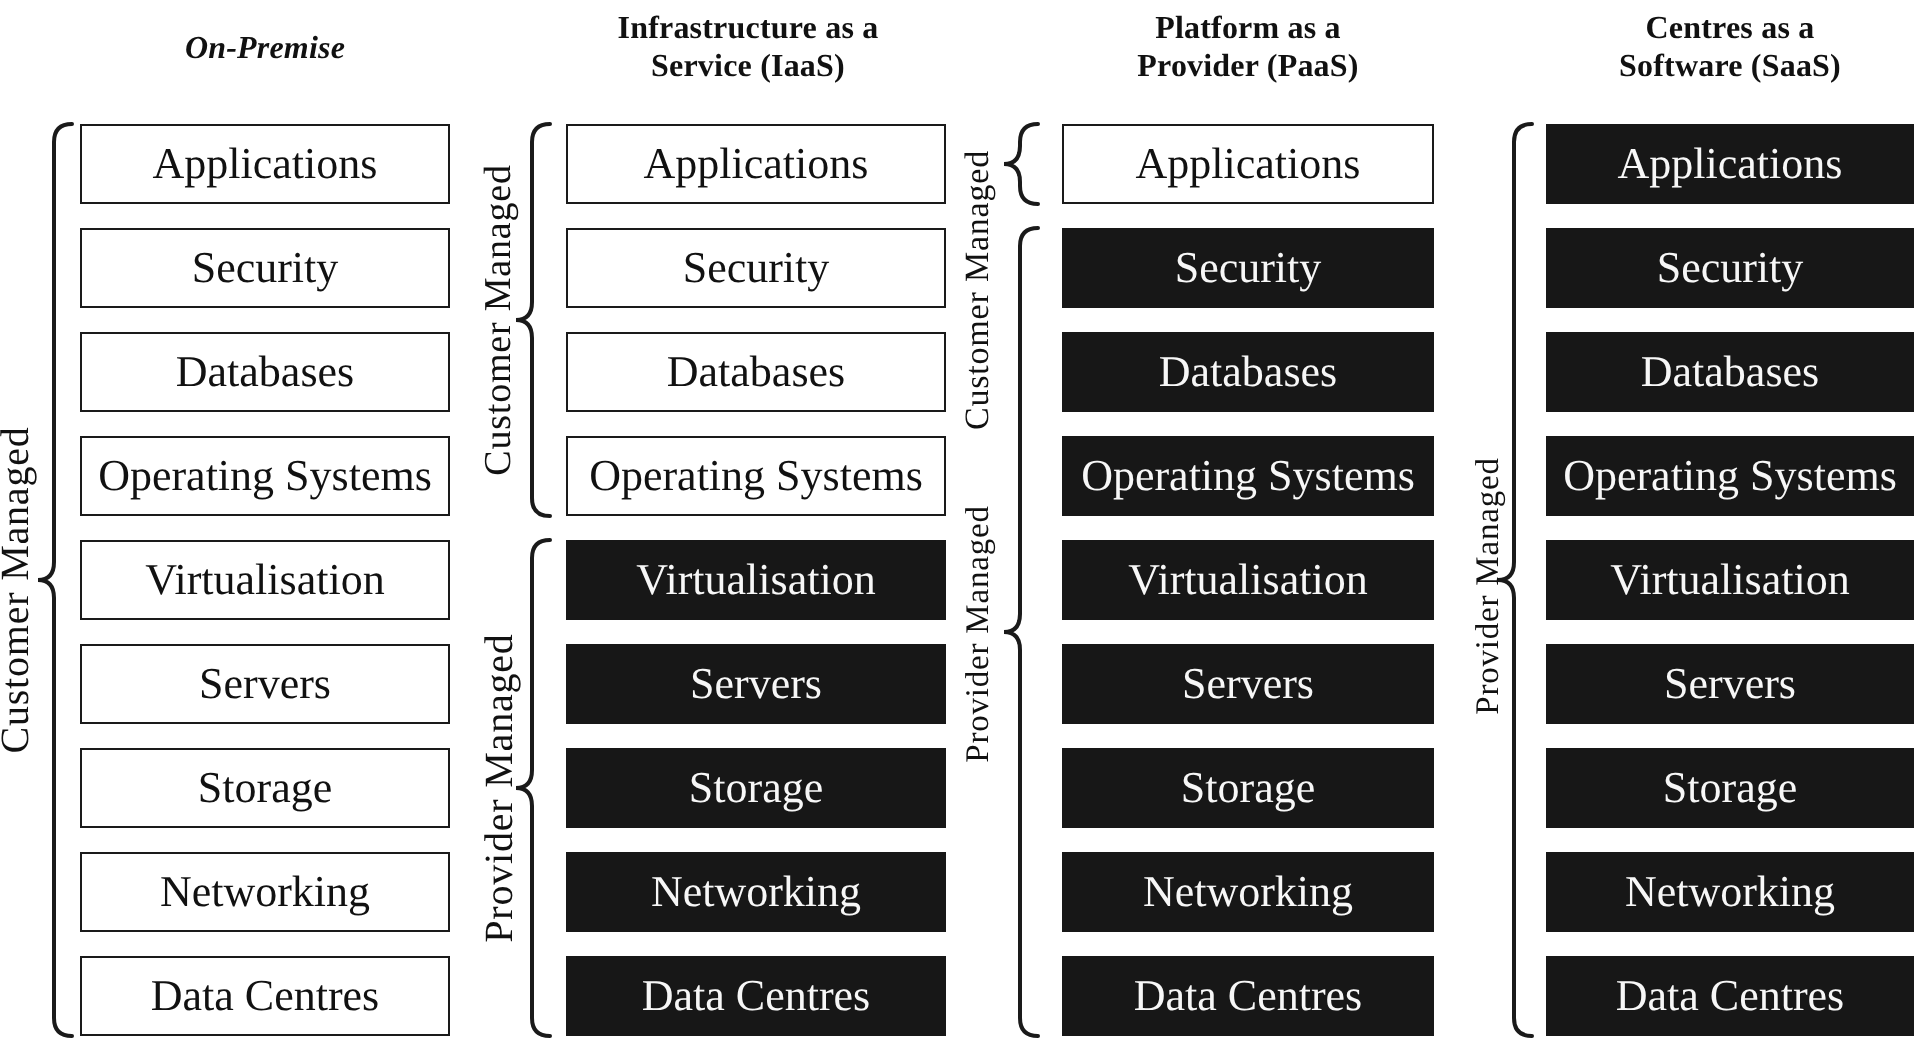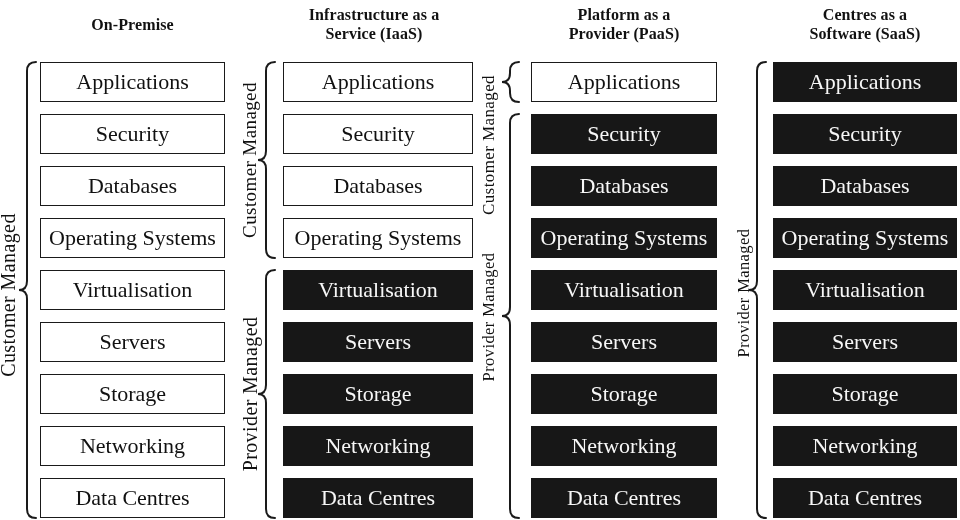--- a/index.html
+++ b/index.html
@@ -36,21 +36,21 @@
 <div class="canvas" style="--bg: #ffffff; --dark: #171717; --border: #1a1a1a; --ink: #111111; --light: #f7f7f7;">
   <svg class="braces" id="braces" width="960" height="520" viewBox="0 0 960 520">
       <path d="M 36 62 Q 27 62 27 71 L 27 281 Q 27 290 19 290 Q 27 290 27 299 L 27 509 Q 27 518 36 518" fill="none" stroke="#1a1a1a" stroke-width="2" stroke-linecap="round"></path>
       <path d="M 275 62 Q 266 62 266 71 L 266 151 Q 266 160 258 160 Q 266 160 266 169 L 266 249 Q 266 258 275 258" fill="none" stroke="#1a1a1a" stroke-width="2" stroke-linecap="round"></path>
       <path d="M 275 270 Q 266 270 266 279 L 266 385 Q 266 394 258 394 Q 266 394 266 403 L 266 509 Q 266 518 275 518" fill="none" stroke="#1a1a1a" stroke-width="2" stroke-linecap="round"></path>
       <path d="M 519 62 Q 510 62 510 71 L 510 73 Q 510 82 502 82 Q 510 82 510 91 L 510 93 Q 510 102 519 102" fill="none" stroke="#1a1a1a" stroke-width="2" stroke-linecap="round"></path>
       <path d="M 519 114 Q 510 114 510 123 L 510 307 Q 510 316 502 316 Q 510 316 510 325 L 510 509 Q 510 518 519 518" fill="none" stroke="#1a1a1a" stroke-width="2" stroke-linecap="round"></path>
       <path d="M 766 62 Q 757 62 757 71 L 757 281 Q 757 290 749 290 Q 757 290 757 299 L 757 509 Q 757 518 766 518" fill="none" stroke="#1a1a1a" stroke-width="2" stroke-linecap="round"></path>
     </svg>
   <div id="columns">
-      <div class="col-header" style="left: 40px; width: 185px;">
+      <div class="col-header" style="left: 40px; width: 185px; font-style: italic;">
         <span>On-Premise</span>
       </div>
       <div class="layer-box" style="left: 40px; top: 62px; width: 185px; height: 40px;">Applications</div>
       <div class="layer-box" style="left: 40px; top: 114px; width: 185px; height: 40px;">Security</div>
       <div class="layer-box" style="left: 40px; top: 166px; width: 185px; height: 40px;">Databases</div>
       <div class="layer-box" style="left: 40px; top: 218px; width: 185px; height: 40px;">Operating Systems</div>
       <div class="layer-box" style="left: 40px; top: 270px; width: 185px; height: 40px;">Virtualisation</div>
       <div class="layer-box" style="left: 40px; top: 322px; width: 185px; height: 40px;">Servers</div>
       <div class="layer-box" style="left: 40px; top: 374px; width: 185px; height: 40px;">Storage</div>
       <div class="layer-box" style="left: 40px; top: 426px; width: 185px; height: 40px;">Networking</div>

